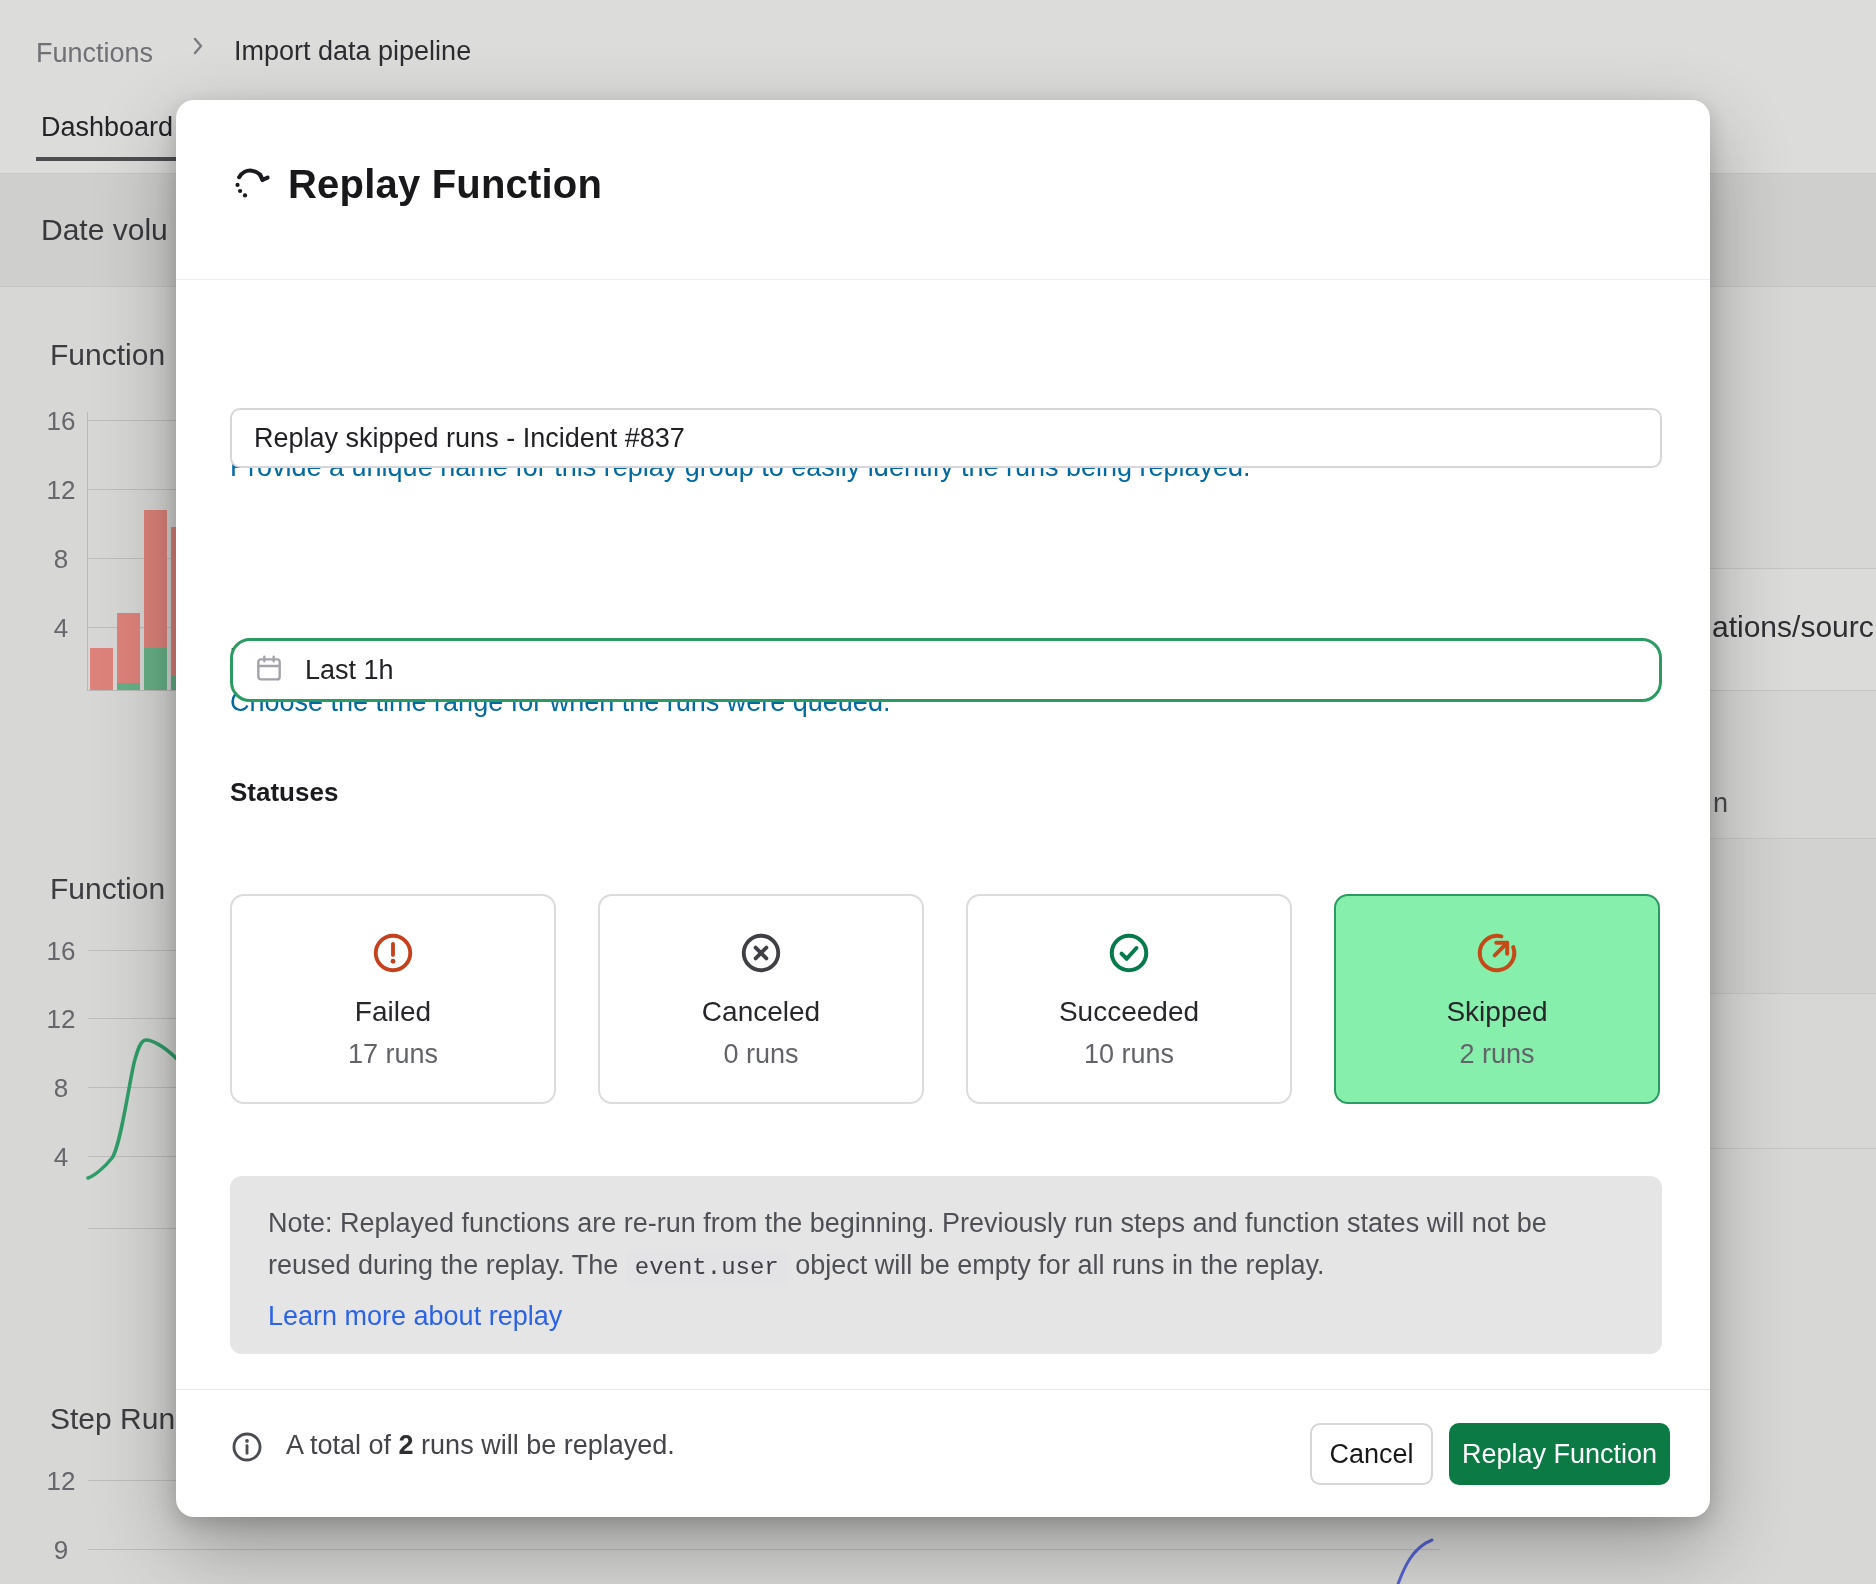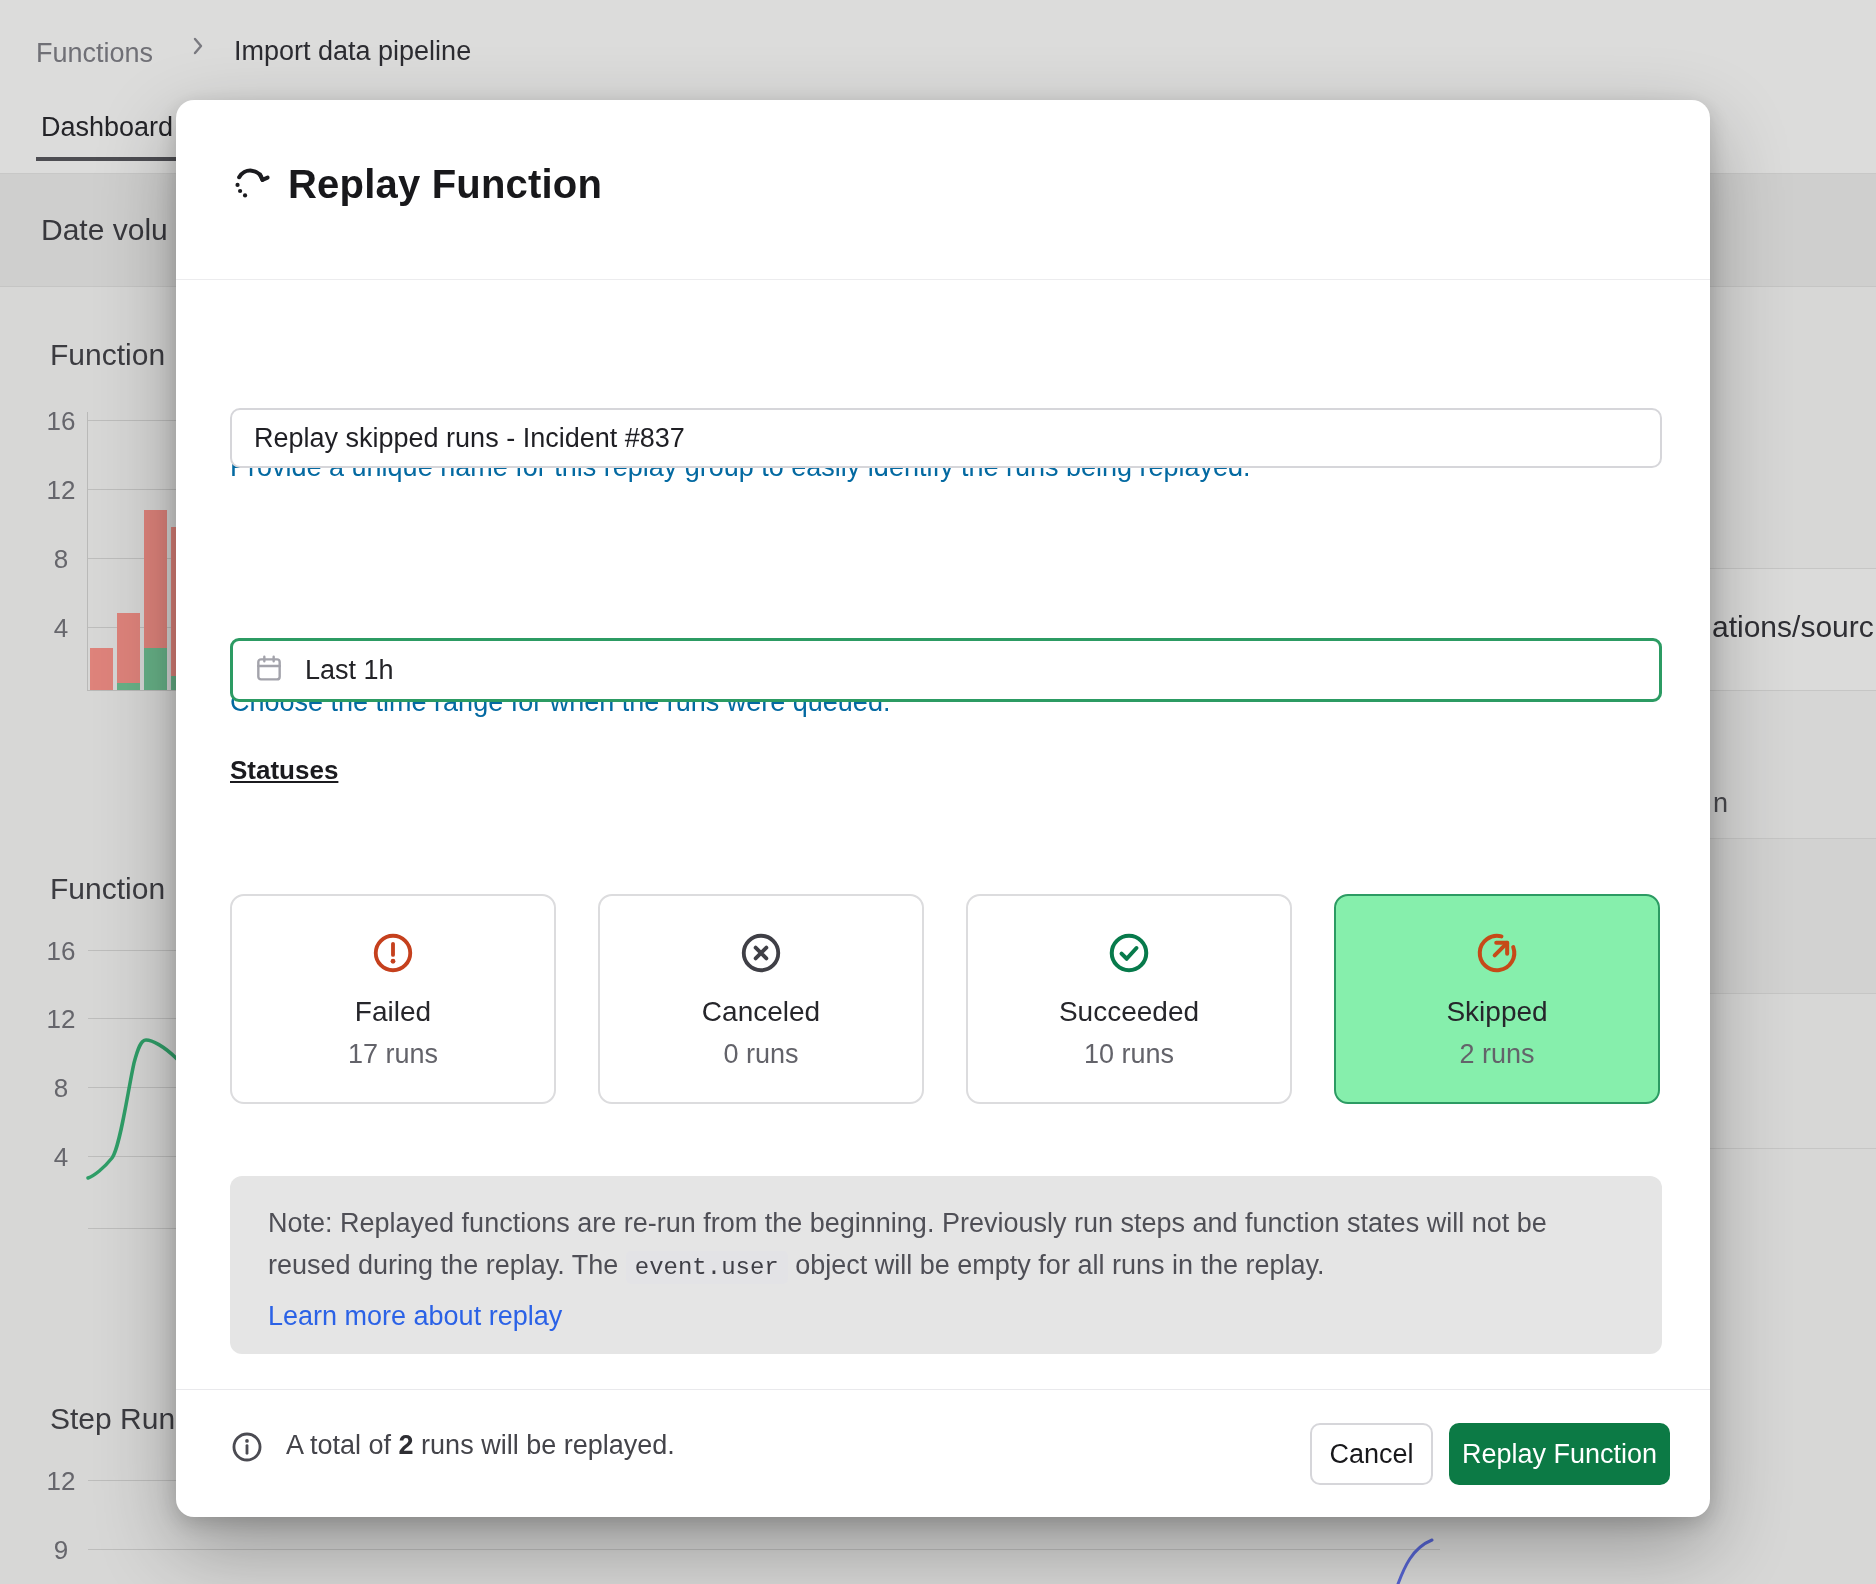--- a/index.html
+++ b/index.html
@@ -45,21 +45,21 @@
 
   .sec-label{ position:absolute; left:54px; font-size:26px; font-weight:700; color:#1b1b1f; }
   .sec-desc{ position:absolute; left:54px; font-size:27px; color:#0369a1; }
 
   .name-input{ position:absolute; left:54px; top:308px; width:1432px; height:60px;
                border:2px solid #d6d6da; border-radius:10px; padding:0 22px;
                font-family:"Liberation Sans", sans-serif; font-size:27px; color:#1f1f24;
                background:#fff; outline:none; }
 
   .date-field{ position:absolute; left:54px; top:538px; width:1432px; height:64px;
-               border:3px solid #2c9b63; border-radius:9px; background:#fff;
+               border:3px solid #2c9b63; border-radius:20px; background:#fff;
                display:flex; align-items:center; padding:0 20px; gap:20px; cursor:pointer; }
   .date-text{ font-size:27px; color:#232327; }
 
   .cards{ position:absolute; left:54px; top:794px; width:1432px; display:flex; gap:42px; }
   .card{ width:326px; height:210px; background:#fff; border:2px solid #dcdcde; border-radius:14px;
          display:flex; flex-direction:column; align-items:center; padding-top:34px; cursor:pointer; }
   .card.selected{ border-color:#2c9b63; background:#86efac; }
   .card-label{ margin-top:16px; font-size:28px; font-weight:500; color:#26262b; }
   .card-runs{ margin-top:11px; font-size:27px; color:#63636a; }
 
@@ -180,21 +180,21 @@
     <div class="date-field">
       <span>
         <svg width="32" height="32" viewBox="0 0 24 24" fill="none" stroke="#a3a3ab" stroke-width="1.8" stroke-linecap="round">
           <rect x="4" y="5.5" width="16" height="15" rx="2"></rect>
           <path d="M4 10.5 H20 M8.5 3.5 V7 M15.5 3.5 V7"></path>
         </svg>
       </span>
       <span class="date-text">Last 1h</span>
     </div>
 
-    <span class="sec-label" style="top:655px;text-decoration:underline;">Statuses</span>
+    <span class="sec-label" style="top:677px;">Statuses</span>
 
     <div class="cards">
       <div class="card">
         <span>
           <svg width="46" height="46" viewBox="0 0 24 24" fill="none" stroke="#c5401d" stroke-width="2" stroke-linecap="round">
             <circle cx="12" cy="12" r="9"></circle>
               <path d="M12 7.2 V13"></path>
               <circle cx="12" cy="16.3" r="1.25" fill="#c5401d" stroke="none"></circle>
           </svg>
         </span>

